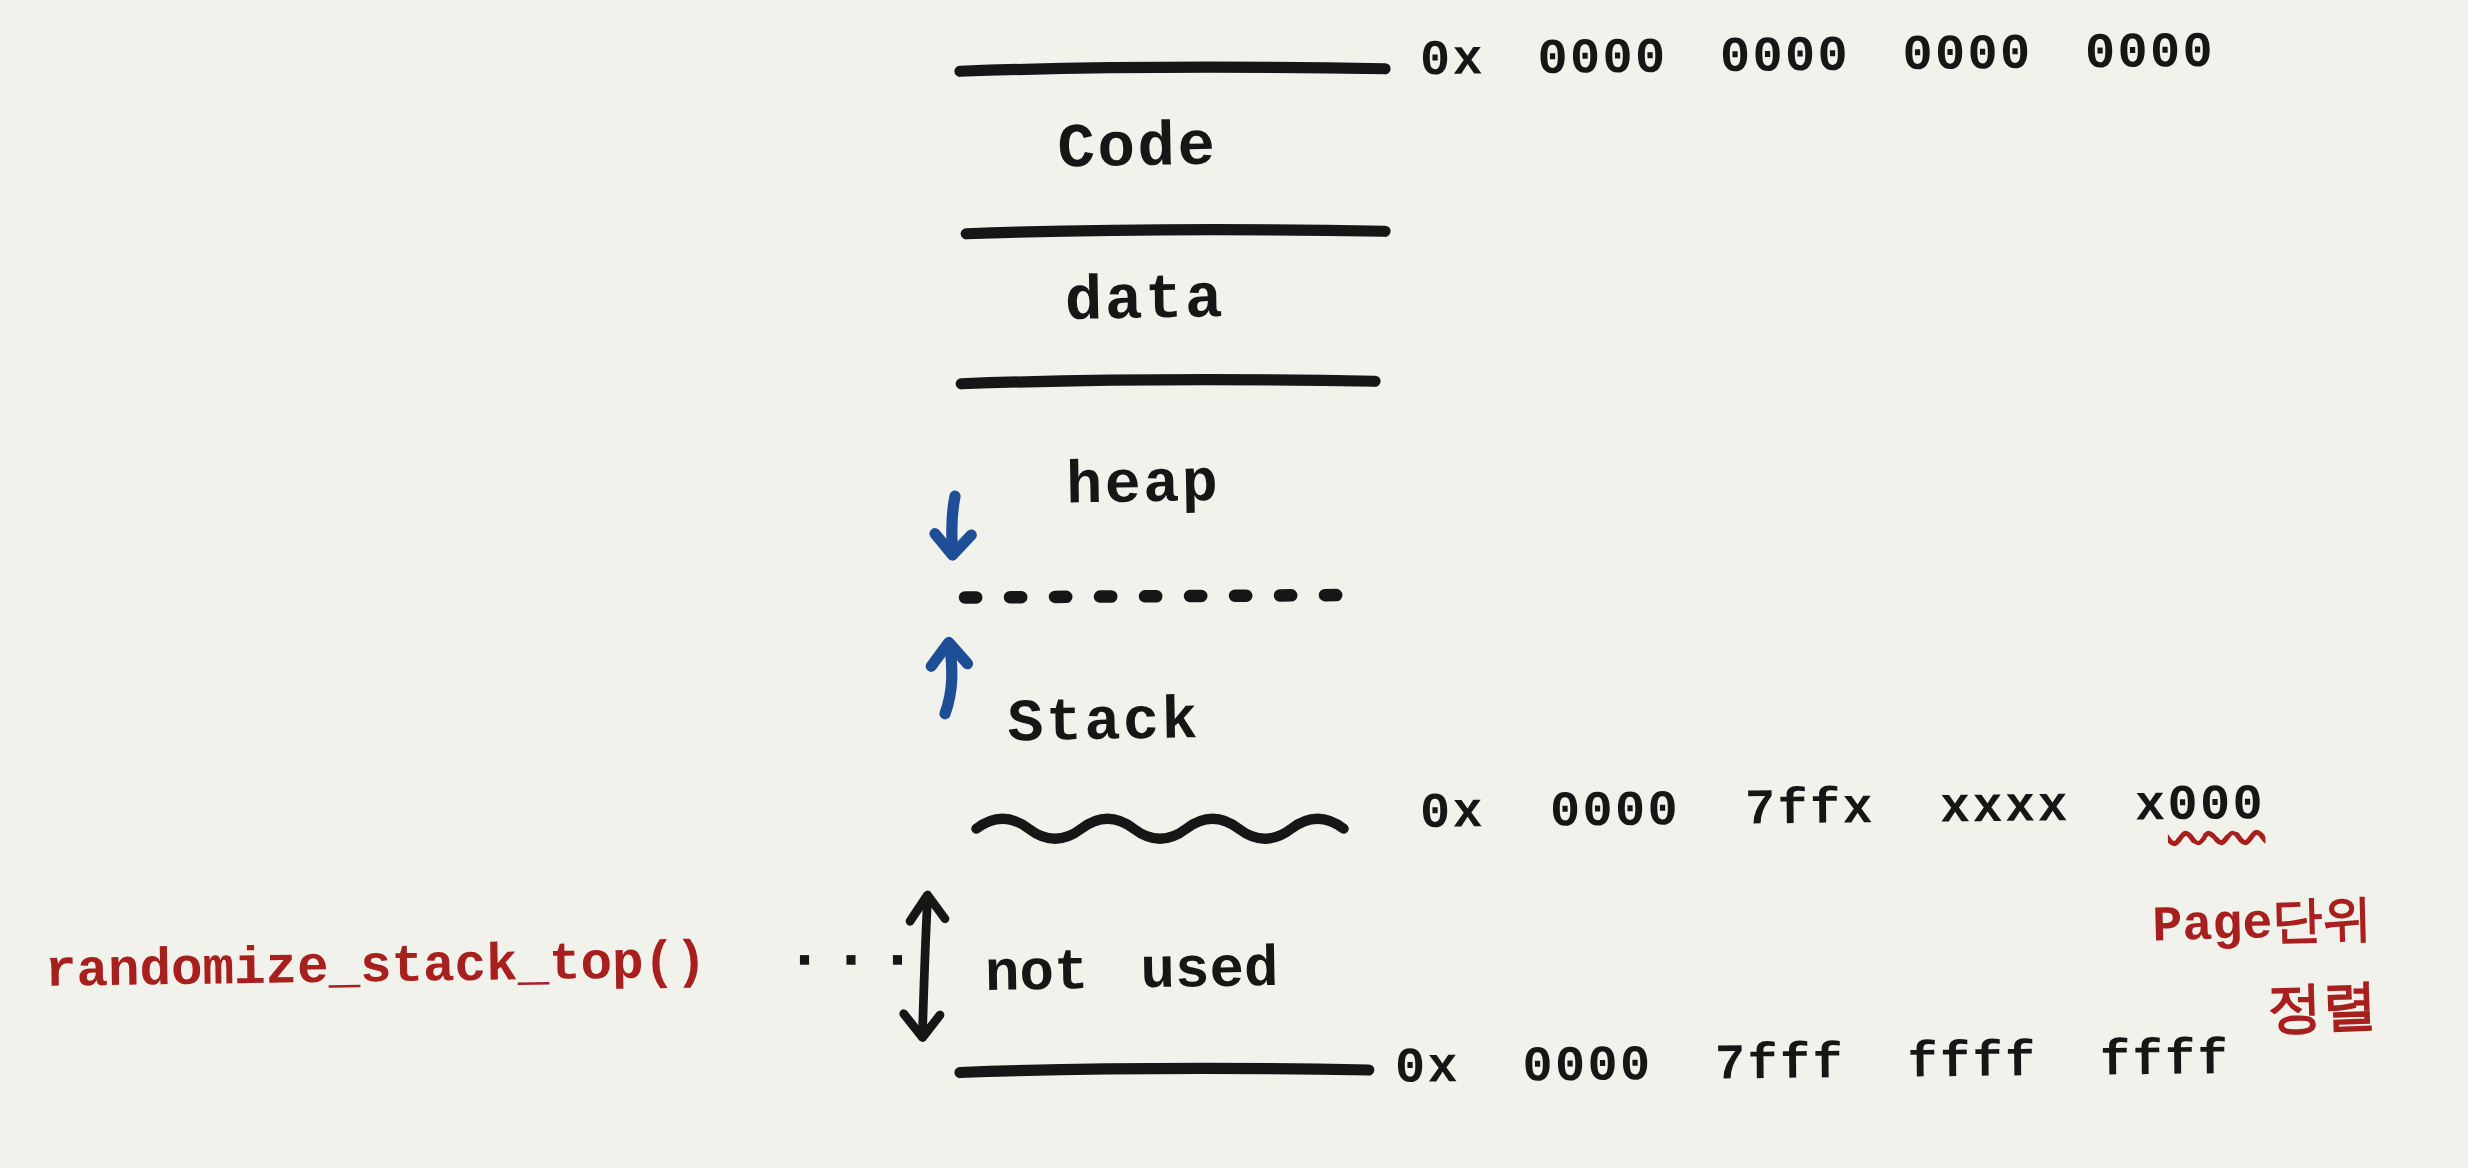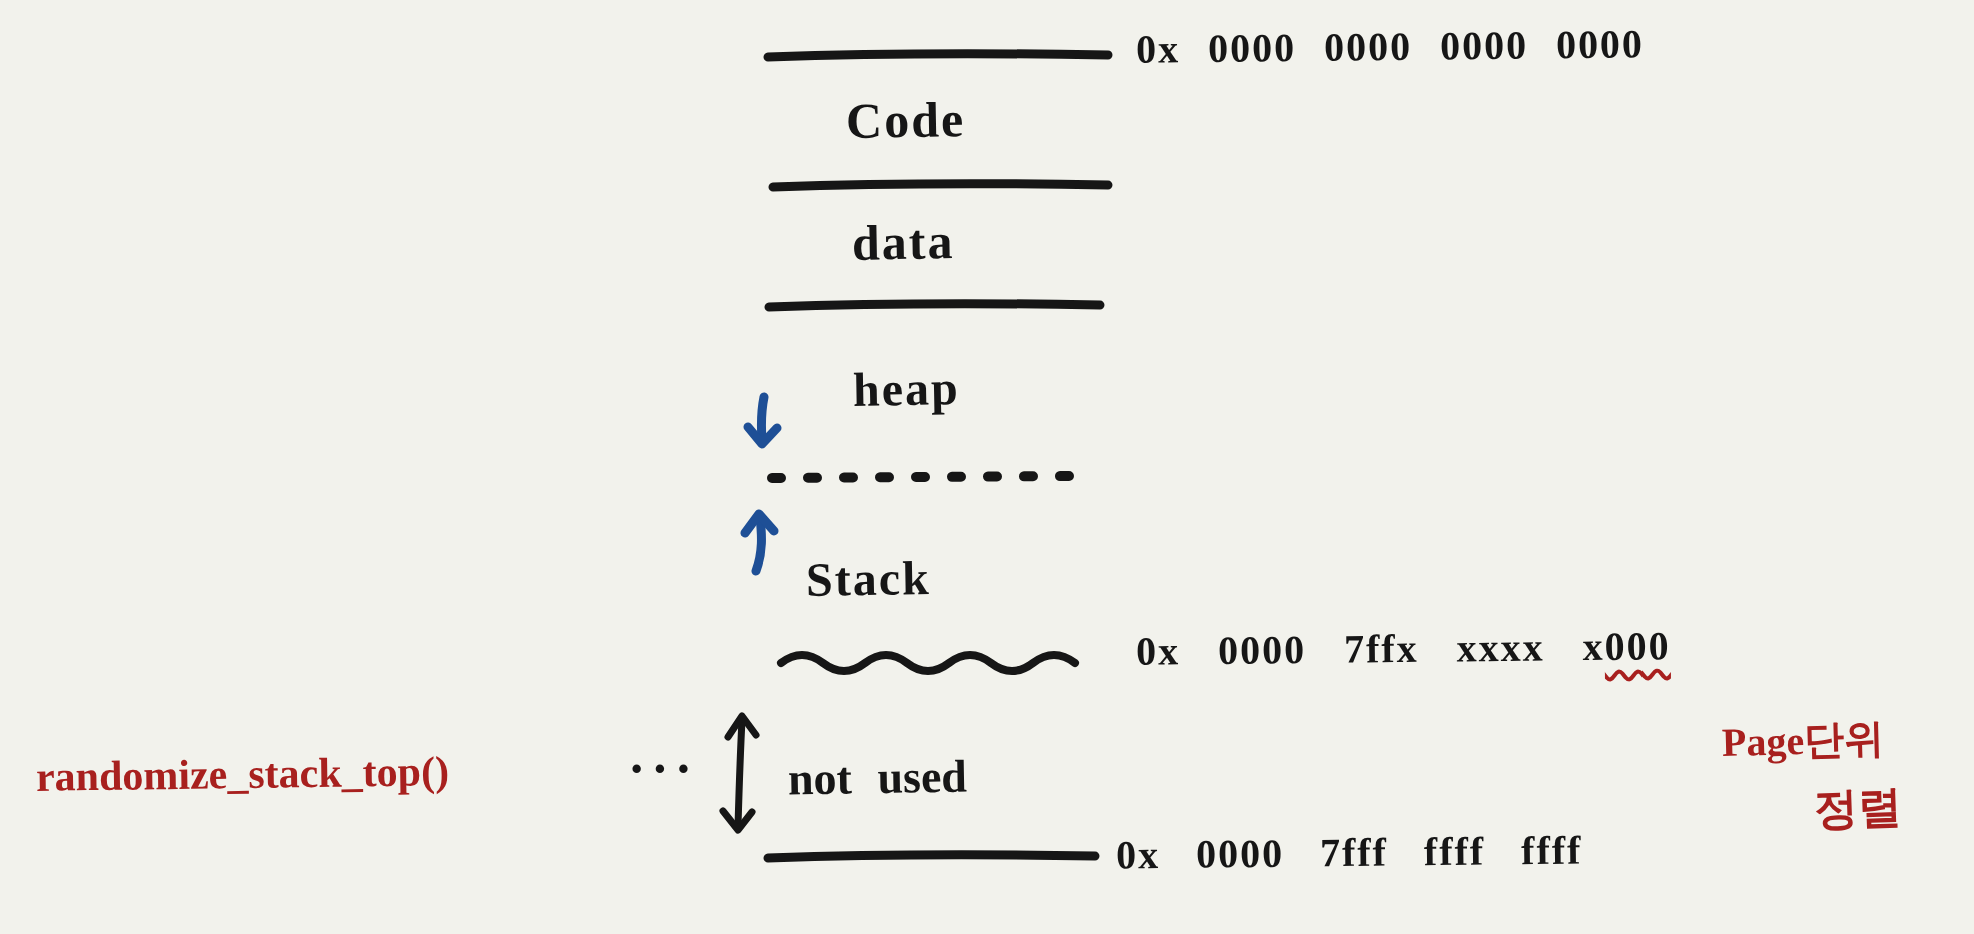--- a/index.html
+++ b/index.html
@@ -3,21 +3,21 @@
 <meta charset="utf-8">
 <style>
   html, body { margin: 0; padding: 0; }
   body { background: #e8e8e2; }
   .canvas {
     position: relative;
     width: 1974px;
     height: 934px;
     background: #f2f2ec;
     overflow: hidden;
-    font-family: Liberation Serif, serif;
+    font-family: Liberation Mono, monospace;
     color: #161616;
   }
   .strokes {
     position: absolute;
     inset: 0;
     width: 100%;
     height: 100%;
   }
   .t {
     position: absolute;

